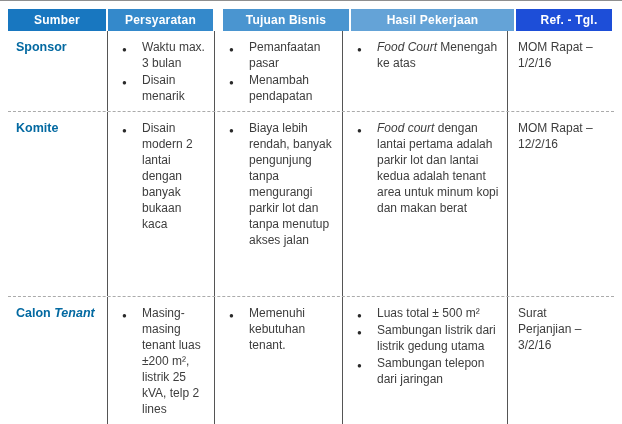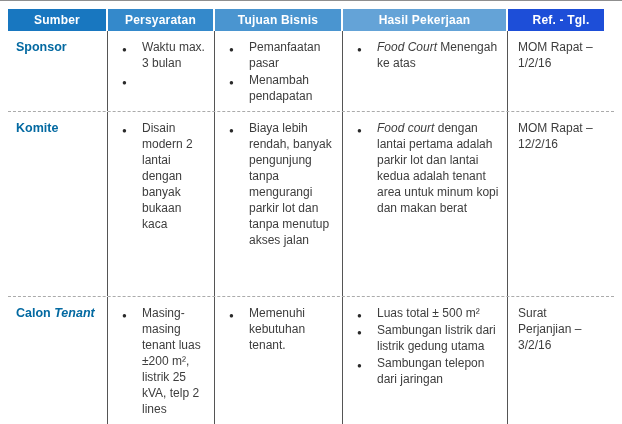--- a/index.html
+++ b/index.html
@@ -59,30 +59,30 @@
 </style>
 </head>
 <body>
 
 <div id="page">
   <div id="top-rule"></div>
   <div id="table">
     <div class="header-row">
         <div class="header-cell c0" style="background: rgb(24, 119, 192);">Sumber</div>
         <div class="header-cell c1" style="background: rgb(52, 137, 203);">Persyaratan</div>
-        <div class="header-cell c2" style="background: rgb(74, 149, 208);">Tujuan Bisnis</div>
+        <div class="header-cell c2" style="background: rgb(74, 149, 208); margin-left: 8px;">Tujuan Bisnis</div>
         <div class="header-cell c3" style="background: rgb(100, 163, 215);">Hasil Pekerjaan</div>
         <div class="header-cell c4" style="background: #1d4ed8;">Ref. - Tgl.</div>
       </div>
     <div class="body">
         <div class="row" style="min-height: 72px;">
           <div class="cell c0"><span class="row-label"><span class="">Sponsor</span></span></div>
           <div class="cell c1">
             <div class="item"><span class="bullet" style="font-size: 8px; top: 3px;">●</span><span class="">Waktu max. 3 bulan</span></div>
-            <div class="item"><span class="bullet" style="font-size: 8px; top: 3px;">●</span></div>
+            <div class="item"><span class="bullet" style="font-size: 8px; top: 3px;">●</span><span class="">Disain menarik</span></div>
           </div>
           <div class="cell c2">
             <div class="item"><span class="bullet" style="font-size: 8px; top: 3px;">●</span><span class="">Pemanfaatan pasar</span></div>
             <div class="item"><span class="bullet" style="font-size: 8px; top: 3px;">●</span><span class="">Menambah pendapatan</span></div>
           </div>
           <div class="cell c3">
             <div class="item"><span class="bullet" style="font-size: 8px; top: 3px;">●</span><span class="it">Food Court</span><span class=""> Menengah ke atas</span></div>
           </div>
           <div class="cell c4">MOM Rapat – 1/2/16</div>
         </div>

